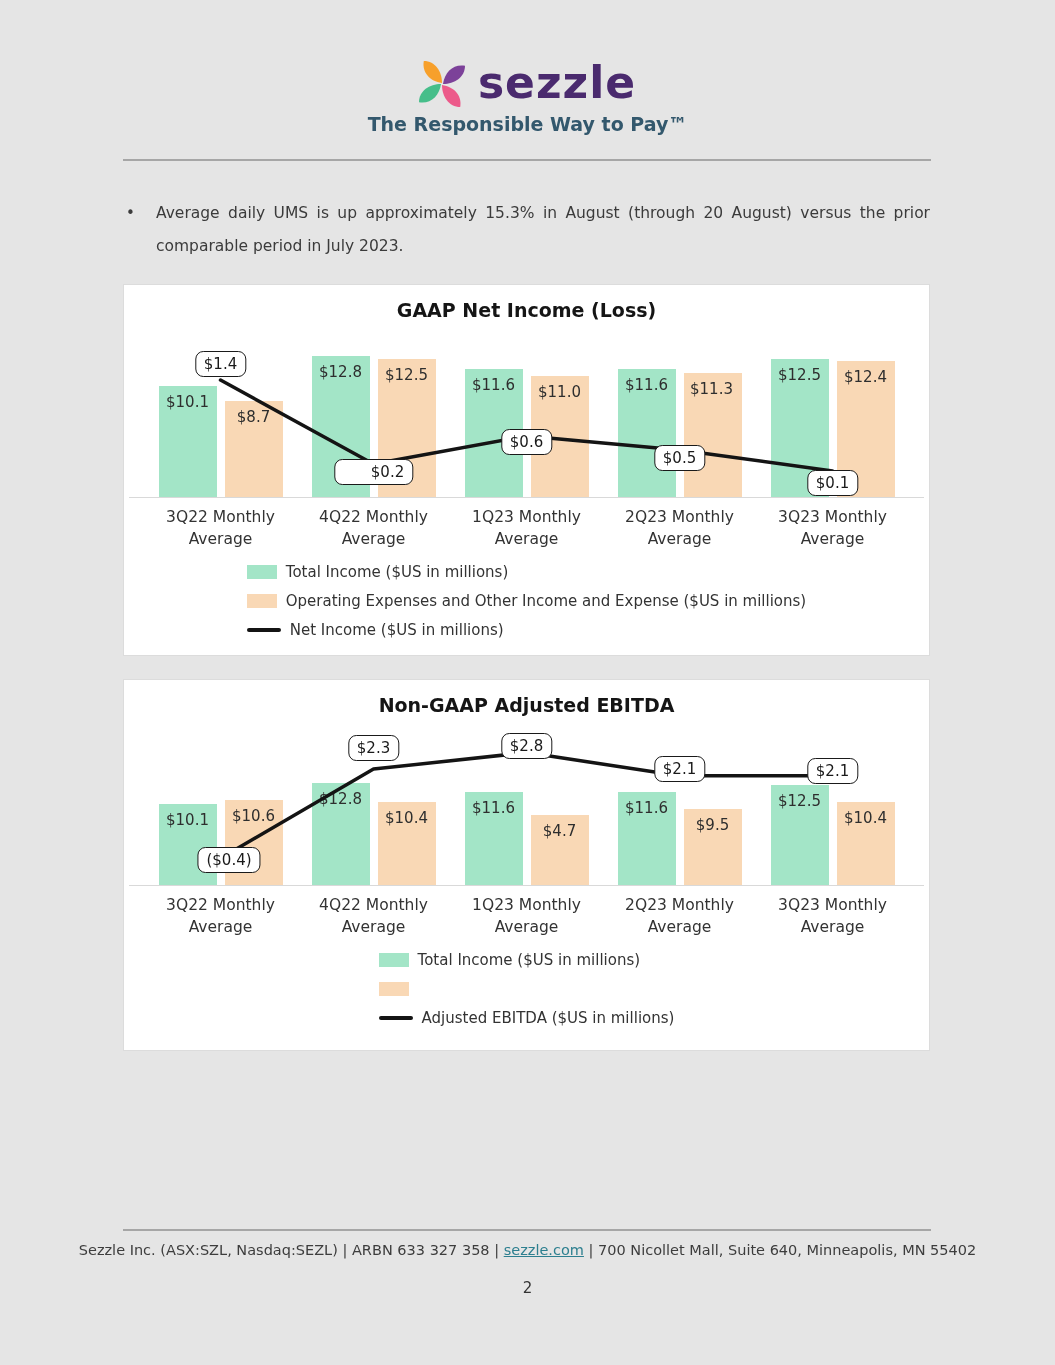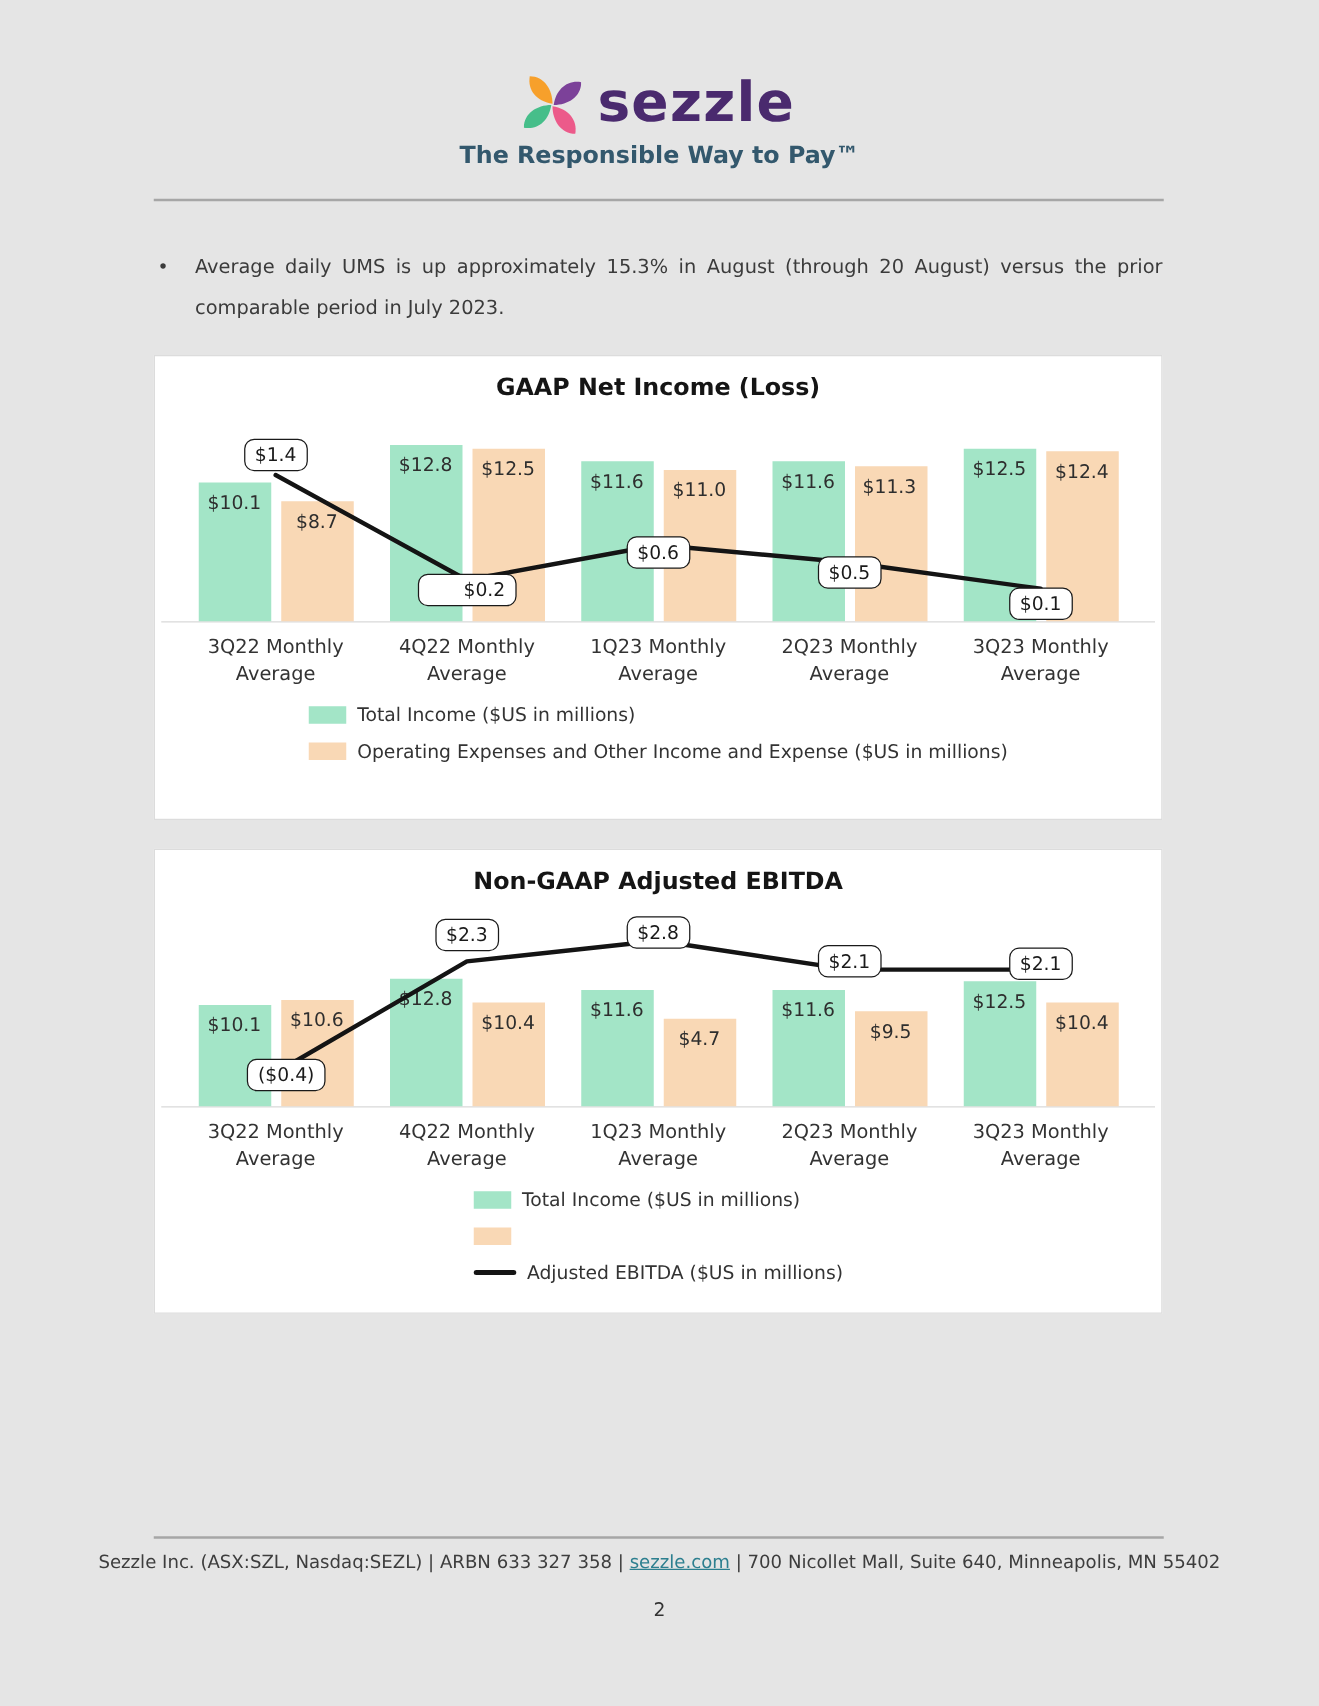--- a/index.html
+++ b/index.html
@@ -116,20 +116,23 @@
 Average</div>
         <div class="axis-label" style="left: 708.5px;">3Q23 Monthly
 Average</div>
       </div>
     <div class="legend"><div class="legend-inner"><div class="legend-row">
             <span class="swatch" style="background: rgb(163, 229, 199);"></span>
             <span class="legend-label">Total Income ($US in millions)</span>
           </div><div class="legend-row">
             <span class="swatch" style="background: rgb(249, 216, 181);"></span>
             <span class="legend-label">Operating Expenses and Other Income and Expense ($US in millions)</span>
+          </div><div class="legend-row">
+            <span class="swatch-line" style="background: rgb(20, 20, 20);"></span>
+            <span class="legend-label">Net Income ($US in millions)</span>
           </div></div></div>
   </section>
 
   <section class="chart-box">
     <h2 class="chart-title">Non-GAAP Adjusted EBITDA</h2>
     <div class="plot" style="height: 158px;">
         <div class="axis-line"></div>
         <div class="bar" style="left: 34.5px; bottom: 1px; width: 58px; height: 81px; background: rgb(163, 229, 199);"></div>
         <div class="bar-label" style="left: 34.5px; width: 58px; top: 83px;">$10.1</div>
         <div class="bar" style="left: 187.5px; bottom: 1px; width: 58px; height: 102px; background: rgb(163, 229, 199);"></div>

